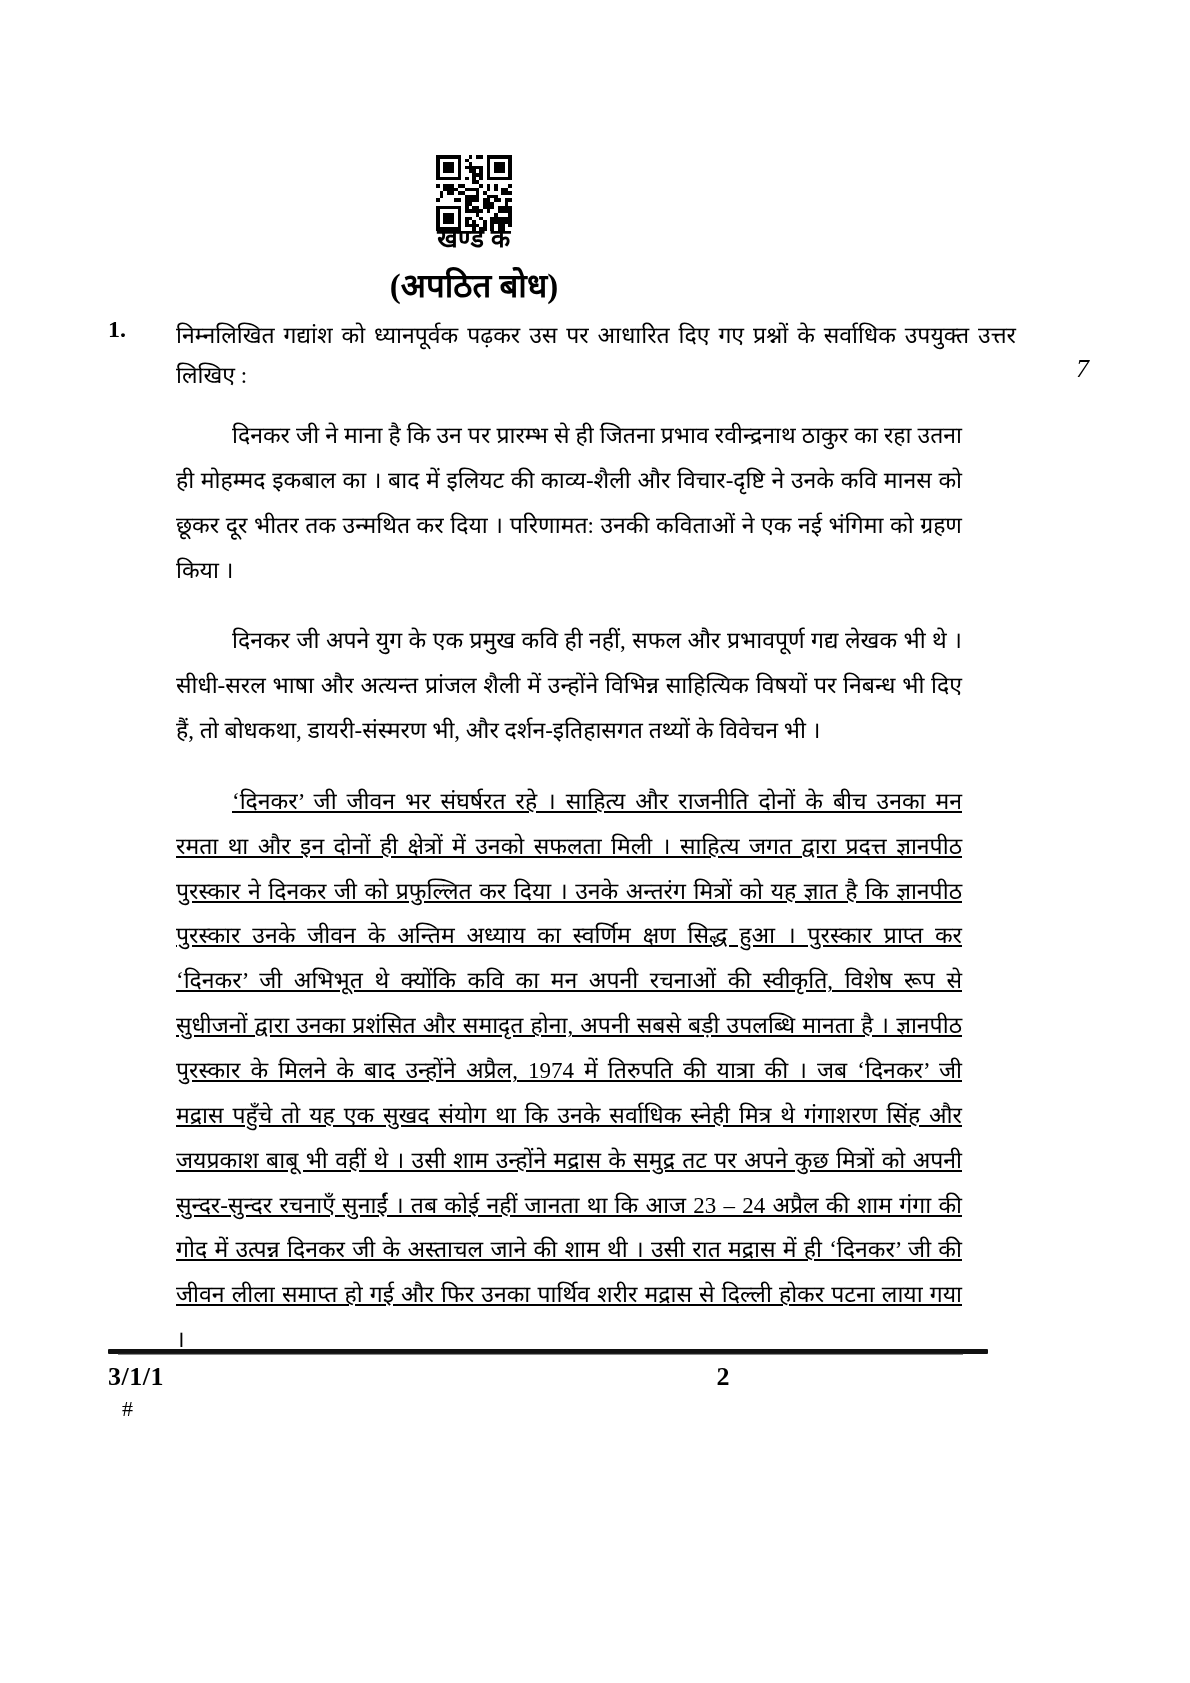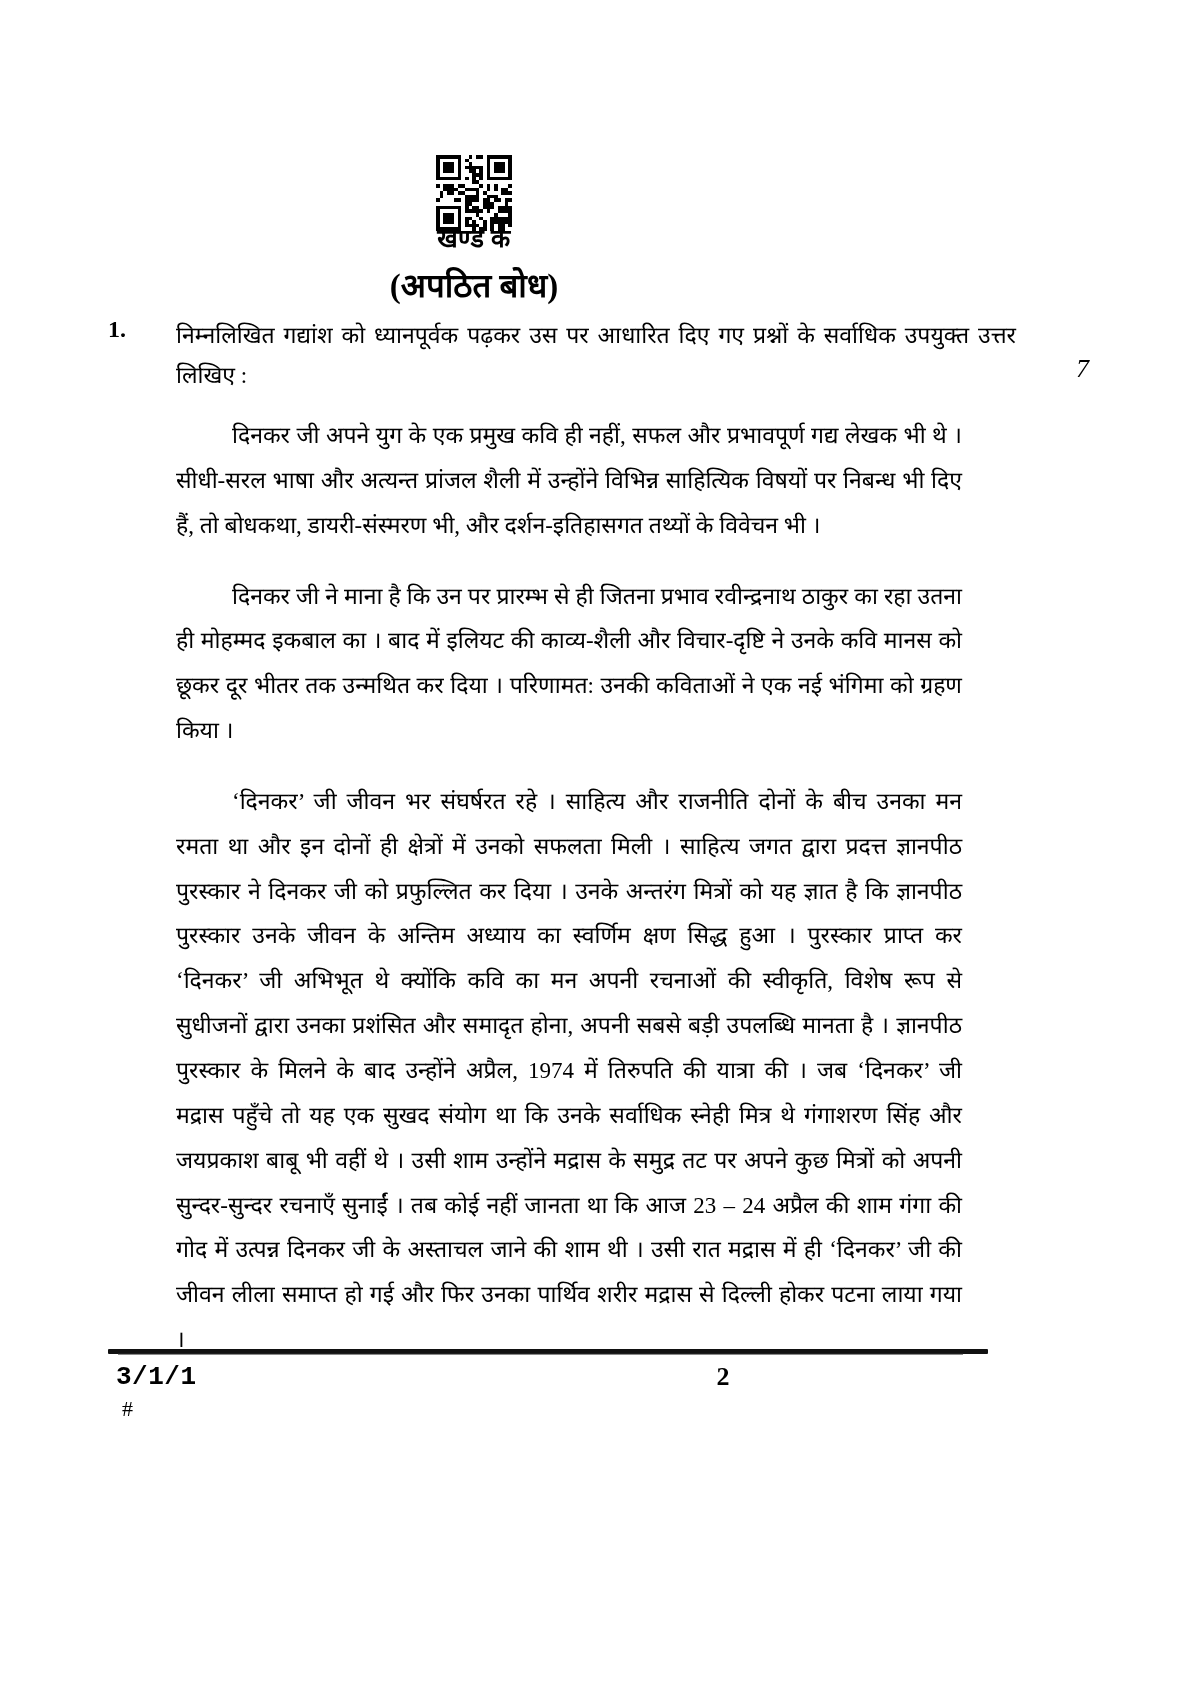--- a/index.html
+++ b/index.html
@@ -106,21 +106,21 @@
     font-size: 23px;
     line-height: 1.95;
   }
   .passage p {
     margin: 0 0 26px 0;
     text-align: justify;
     text-justify: inter-word;
     text-indent: 56px;
     hyphens: none;
   }
-  .passage p:last-child { margin-bottom: 0; }
+  .passage p:last-child { margin-bottom: 0; text-decoration: underline; }
   .passage p.spread {
     word-spacing: 1px;
   }
 
   
   .footer-rule {
     position: absolute;
     left: 108px;
     top: 1349px;
     width: 880px;
@@ -140,25 +140,25 @@
   }
   .footer {
     position: absolute;
     left: 108px;
     top: 1362px;
     width: 880px;
     height: 80px;
   }
   .footer-code {
     position: absolute;
-    left: 8px;
+    left: 0;
     top: 0;
     font-size: 26px;
     font-weight: bold;
-    font-family: Liberation Mono, monospace;
+    font-family: Liberation Serif, serif;
     letter-spacing: 0.5px;
   }
   .footer-hash {
     position: absolute;
     left: 14px;
     top: 34px;
     font-size: 22px;
     font-family: "Liberation Serif", serif;
   }
   .footer-page {
@@ -629,22 +629,22 @@
     <div class="heading-sub">(अपठित बोध)</div>
   </div>
 
   <div class="question">
     <div class="q-num">1.</div>
     <div class="q-body">निम्नलिखित गद्यांश को ध्यानपूर्वक पढ़कर उस पर आधारित दिए गए प्रश्नों के सर्वाधिक उपयुक्त उत्तर लिखिए :</div>
     <div class="q-marks">7</div>
   </div>
 
   <div class="passage">
+    <p>दिनकर जी ने माना है कि उन पर प्रारम्भ से ही जितना प्रभाव रवीन्द्रनाथ ठाकुर का रहा उतना ही मोहम्मद इकबाल का । बाद में इलियट की काव्य-शैली और विचार-दृष्टि ने उनके कवि मानस को छूकर दूर भीतर तक उन्मथित कर दिया । परिणामत: उनकी कविताओं ने एक नई भंगिमा को ग्रहण किया ।</p>
     <p>दिनकर जी अपने युग के एक प्रमुख कवि ही नहीं, सफल और प्रभावपूर्ण गद्य लेखक भी थे । सीधी-सरल भाषा और अत्यन्त प्रांजल शैली में उन्होंने विभिन्न साहित्यिक विषयों पर निबन्ध भी दिए हैं, तो बोधकथा, डायरी-संस्मरण भी, और दर्शन-इतिहासगत तथ्यों के विवेचन भी ।</p>
-    <p>दिनकर जी ने माना है कि उन पर प्रारम्भ से ही जितना प्रभाव रवीन्द्रनाथ ठाकुर का रहा उतना ही मोहम्मद इकबाल का । बाद में इलियट की काव्य-शैली और विचार-दृष्टि ने उनके कवि मानस को छूकर दूर भीतर तक उन्मथित कर दिया । परिणामत: उनकी कविताओं ने एक नई भंगिमा को ग्रहण किया ।</p>
     <p class="spread">‘दिनकर’ जी जीवन भर संघर्षरत रहे । साहित्य और राजनीति दोनों के बीच उनका मन रमता था और इन दोनों ही क्षेत्रों में उनको सफलता मिली । साहित्य जगत द्वारा प्रदत्त ज्ञानपीठ पुरस्कार ने दिनकर जी को प्रफुल्लित कर दिया । उनके अन्तरंग मित्रों को यह ज्ञात है कि ज्ञानपीठ पुरस्कार उनके जीवन के अन्तिम अध्याय का स्वर्णिम क्षण सिद्ध हुआ । पुरस्कार प्राप्त कर ‘दिनकर’ जी अभिभूत थे क्योंकि कवि का मन अपनी रचनाओं की स्वीकृति, विशेष रूप से सुधीजनों द्वारा उनका प्रशंसित और समादृत होना, अपनी सबसे बड़ी उपलब्धि मानता है । ज्ञानपीठ पुरस्कार के मिलने के बाद उन्होंने अप्रैल, 1974 में तिरुपति की यात्रा की । जब ‘दिनकर’ जी मद्रास पहुँचे तो यह एक सुखद संयोग था कि उनके सर्वाधिक स्नेही मित्र थे गंगाशरण सिंह और जयप्रकाश बाबू भी वहीं थे । उसी शाम उन्होंने मद्रास के समुद्र तट पर अपने कुछ मित्रों को अपनी सुन्दर-सुन्दर रचनाएँ सुनाईं । तब कोई नहीं जानता था कि आज 23 – 24 अप्रैल की शाम गंगा की गोद में उत्पन्न दिनकर जी के अस्ताचल जाने की शाम थी । उसी रात मद्रास में ही ‘दिनकर’ जी की जीवन लीला समाप्त हो गई और फिर उनका पार्थिव शरीर मद्रास से दिल्ली होकर पटना लाया गया ।</p>
   </div>
 
   <div class="footer-rule"></div>
 
   <div class="footer">
     <div class="footer-code">3/1/1</div>
     <div class="footer-hash">#</div>
     <div class="footer-page">2</div>
   </div>

